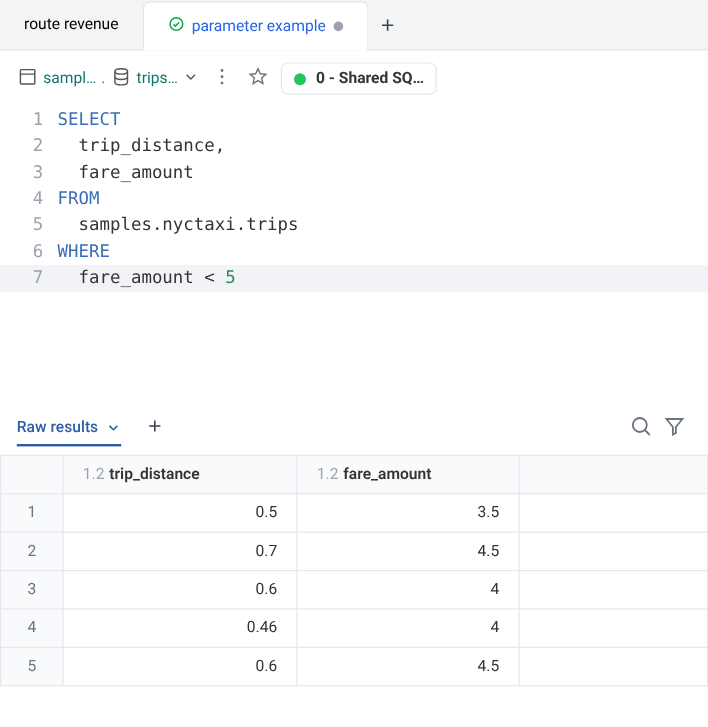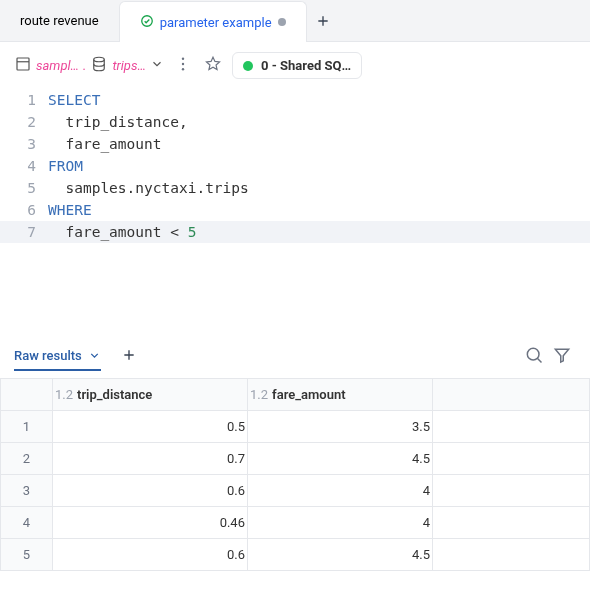--- a/index.html
+++ b/index.html
@@ -14,21 +14,21 @@
   .add-tab { width: 32px; display: flex; align-items: center; justify-content: center; color: #374151; cursor: pointer; }
   .add-tab svg { width: 16px; height: 16px; }
 
   
   .toolbar { display: flex; align-items: center; gap: 8px; padding: 10px 14px; }
   .run-group { display: flex; }
   .run-btn { display: flex; align-items: center; gap: 8px; background: #2b5ea6; color: #fff; border: none; padding: 6px 14px; border-radius: 6px 0 0 6px; font-size: 13px; cursor: pointer; }
   .run-btn svg { width: 12px; height: 12px; fill: #fff; }
   .run-dd { background: #2b5ea6; color: #fff; border: none; border-left: 1px solid rgba(255,255,255,0.35); padding: 6px 8px; border-radius: 0 6px 6px 0; cursor: pointer; }
   .run-dd svg { width: 14px; height: 14px; stroke: #fff; }
-  .catalog { display: flex; align-items: center; gap: 4px; color: #ec4899; cursor: pointer; font-style: italic; }
+  .catalog { display: flex; align-items: center; gap: 4px; color: #0f766e; cursor: pointer; }
   .catalog svg { width: 18px; height: 18px; }
   .catalog .dd svg { width: 14px; height: 14px; }
   .kebab, .star { color: #6b7280; cursor: pointer; padding: 2px; }
   .kebab svg, .star svg { width: 18px; height: 18px; }
   .compute { display: flex; align-items: center; gap: 8px; color: #333; border: 1px solid #e5e7eb; border-radius: 6px; padding: 5px 10px; cursor: pointer; white-space: nowrap; font-weight: bold; }
   .compute .dot { width: 10px; height: 10px; background: #22c55e; border-radius: 50%; }
 
   
   .editor { font-family: "SF Mono", Menlo, Consolas, monospace; font-size: 14.5px; line-height: 22px; }
   .line { display: flex; }
@@ -43,21 +43,21 @@
   .results-tab { display: flex; align-items: center; gap: 6px; color: #2b5ea6; font-weight: 500; padding: 6px 0; border-bottom: 2.5px solid #2b5ea6; margin-right: 10px; cursor: pointer; }
   .results-tab svg { width: 13px; height: 13px; }
   .results-add { color: #374151; cursor: pointer; margin-left: 10px; }
   .results-add svg { width: 16px; height: 16px; }
   .spacer { flex: 1; }
   .iconbtn { color: #6b7280; cursor: pointer; padding: 4px; }
   .iconbtn svg { width: 20px; height: 20px; }
 
   
   table.results { border-collapse: collapse; width: 100%; table-layout: fixed; }
-  table.results th, table.results td { border: 1px solid #e5e7eb; padding: 8px 2px; font-size: 13px; }
+  table.results th, table.results td { border: 1px solid #e5e7eb; padding: 8px 16px; font-size: 13px; }
   table.results th { background: #f9fafb; font-weight: 600; text-align: left; color: #333; }
   table.results th .type { color: #9ca3af; font-weight: 400; margin-right: 4px; }
   .rowidx-th { width: 52px; }
   td.rowidx { background: #f9fafb; text-align: center; color: #6b7280; width: 52px; }
   td.cell { text-align: right; font-variant-numeric: tabular-nums; color: #333; }
   .col-trip { width: 195px; }
   .col-fare { width: 185px; }
 </style>
 </head>
 <body>

